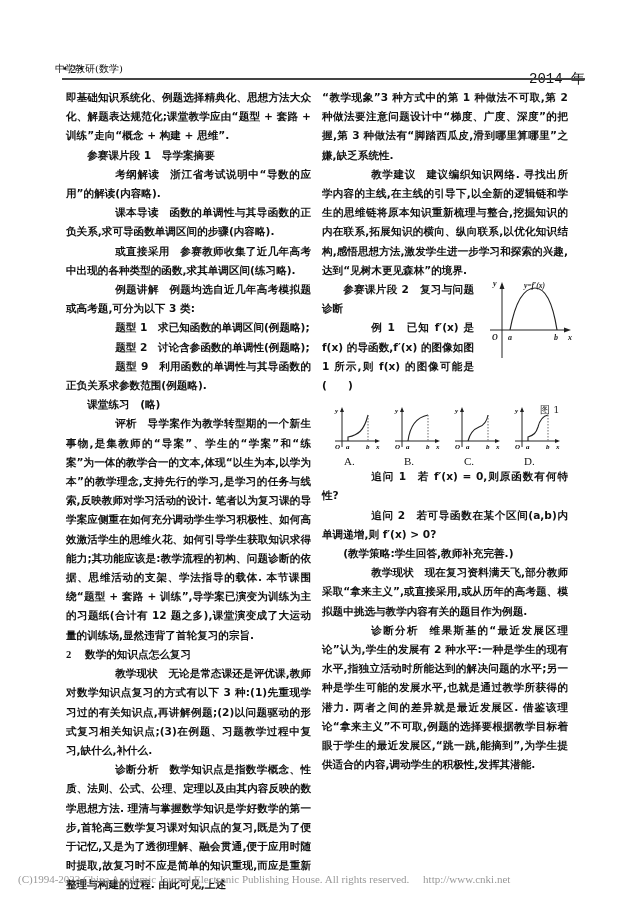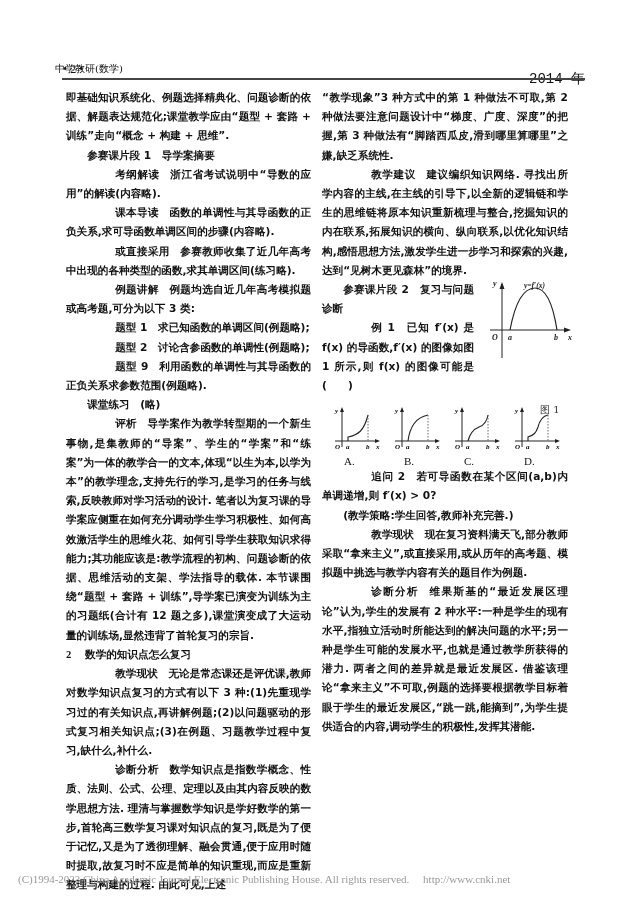--- a/index.html
+++ b/index.html
@@ -37,21 +37,21 @@
 <body>
 
 <div class="header">
   <span class="hdr-page">• 2 •</span>
   <span class="hdr-journal">中学教研(数学)</span>
   <span class="hdr-year">2014 年</span>
 </div>
 <div class="hdr-rule"></div>
 
 <div class="col col-left">
-  <p>即基础知识系统化、例题选择精典化、问题诊断的依据、解题表达规范化;课堂教学应由“题型 + 套路 + 训练”走向“概念 + 构建 + 思维”.</p>
+  <p>即基础知识系统化、例题选择精典化、思想方法大众化、解题表达规范化;课堂教学应由“题型 + 套路 + 训练”走向“概念 + 构建 + 思维”.</p>
   <p class="ind">参赛课片段 1　导学案摘要</p>
   <p class="ind"><span class="lbl">考纲解读</span><span>浙江省考试说明中“导数的应用”的解读(内容略).</span></p>
   <p class="ind"><span class="lbl">课本导读</span><span>函数的单调性与其导函数的正负关系,求可导函数单调区间的步骤(内容略).</span></p>
   <p class="ind"><span class="lbl">或直接采用</span><span>参赛教师收集了近几年高考中出现的各种类型的函数,求其单调区间(练习略).</span></p>
   <p class="ind"><span class="lbl">例题讲解</span><span>例题均选自近几年高考模拟题或高考题,可分为以下 3 类:</span></p>
   <p class="ind"><span class="lbl">题型 1</span><span>求已知函数的单调区间(例题略);</span></p>
   <p class="ind"><span class="lbl">题型 2</span><span>讨论含参函数的单调性(例题略);</span></p>
   <p class="ind"><span class="lbl">题型 9</span><span>利用函数的单调性与其导函数的正负关系求参数范围(例题略).</span></p>
   <p class="ind">课堂练习　(略)</p>
   <p class="ind"><span class="lbl">评析</span><span>导学案作为教学转型期的一个新生事物,是集教师的“导案”、学生的“学案”和“练案”为一体的教学合一的文本,体现“以生为本,以学为本”的教学理念,支持先行的学习,是学习的任务与线索,反映教师对学习活动的设计. 笔者以为复习课的导学案应侧重在如何充分调动学生学习积极性、如何高效激活学生的思维火花、如何引导学生获取知识求得能力;其功能应该是:教学流程的初构、问题诊断的依据、思维活动的支架、学法指导的载体. 本节课围绕“题型 + 套路 + 训练”,导学案已演变为训练为主的习题纸(合计有 12 题之多),课堂演变成了大运动量的训练场,显然违背了首轮复习的宗旨.</span></p>
@@ -146,19 +146,20 @@
         <text x="3" y="8" font-size="7" font-style="italic" font-family="Liberation Serif, serif">y</text>
         <text x="3" y="44" font-size="7" font-style="italic" font-family="Liberation Serif, serif">O</text>
         <text x="14" y="44" font-size="7" font-style="italic" font-family="Liberation Serif, serif">a</text>
         <text x="34" y="44" font-size="7" font-style="italic" font-family="Liberation Serif, serif">b</text>
         <text x="44" y="44" font-size="7" font-style="italic" font-family="Liberation Serif, serif">x</text>
       </svg>
       <span class="opt-label">D.</span>
     </div>
   </div>
 
+  <p class="ind"><span class="lbl">追问 1</span><span>若 f′(x) = 0,则原函数有何特性?</span></p>
   <p class="ind"><span class="lbl">追问 2</span><span>若可导函数在某个区间(a,b)内单调递增,则 f′(x) &gt; 0?</span></p>
   <p class="ind">(教学策略:学生回答,教师补充完善.)</p>
   <p class="ind"><span class="lbl">教学现状</span><span>现在复习资料满天飞,部分教师采取“拿来主义”,或直接采用,或从历年的高考题、模拟题中挑选与教学内容有关的题目作为例题.</span></p>
   <p class="ind"><span class="lbl">诊断分析</span><span>维果斯基的“最近发展区理论”认为,学生的发展有 2 种水平:一种是学生的现有水平,指独立活动时所能达到的解决问题的水平;另一种是学生可能的发展水平,也就是通过教学所获得的潜力. 两者之间的差异就是最近发展区. 借鉴该理论“拿来主义”不可取,例题的选择要根据教学目标着眼于学生的最近发展区,“跳一跳,能摘到”,为学生提供适合的内容,调动学生的积极性,发挥其潜能.</span></p>
 </div>
 
 <div class="footer">(C)1994-2023 China Academic Journal Electronic Publishing House. All rights reserved.　 http://www.cnki.net</div>
 
 </body></html>

